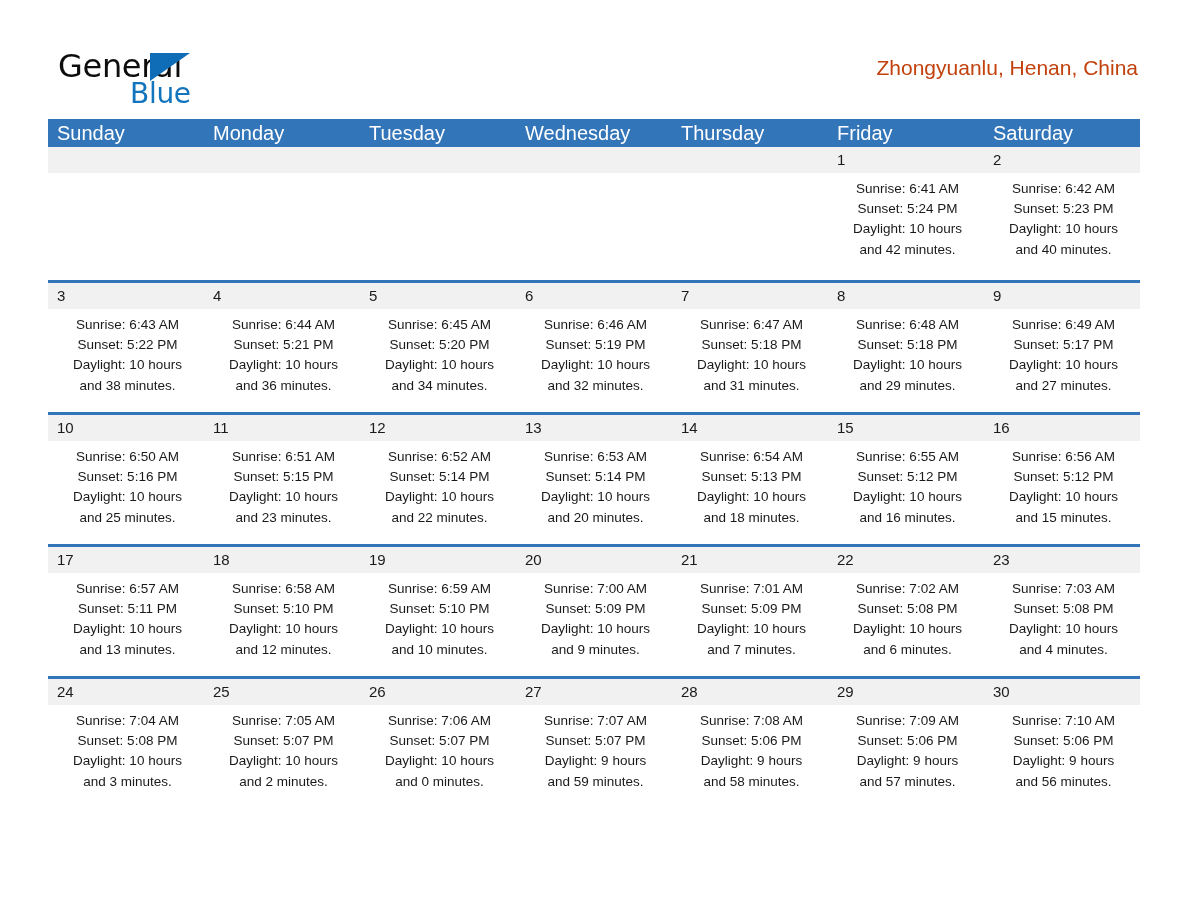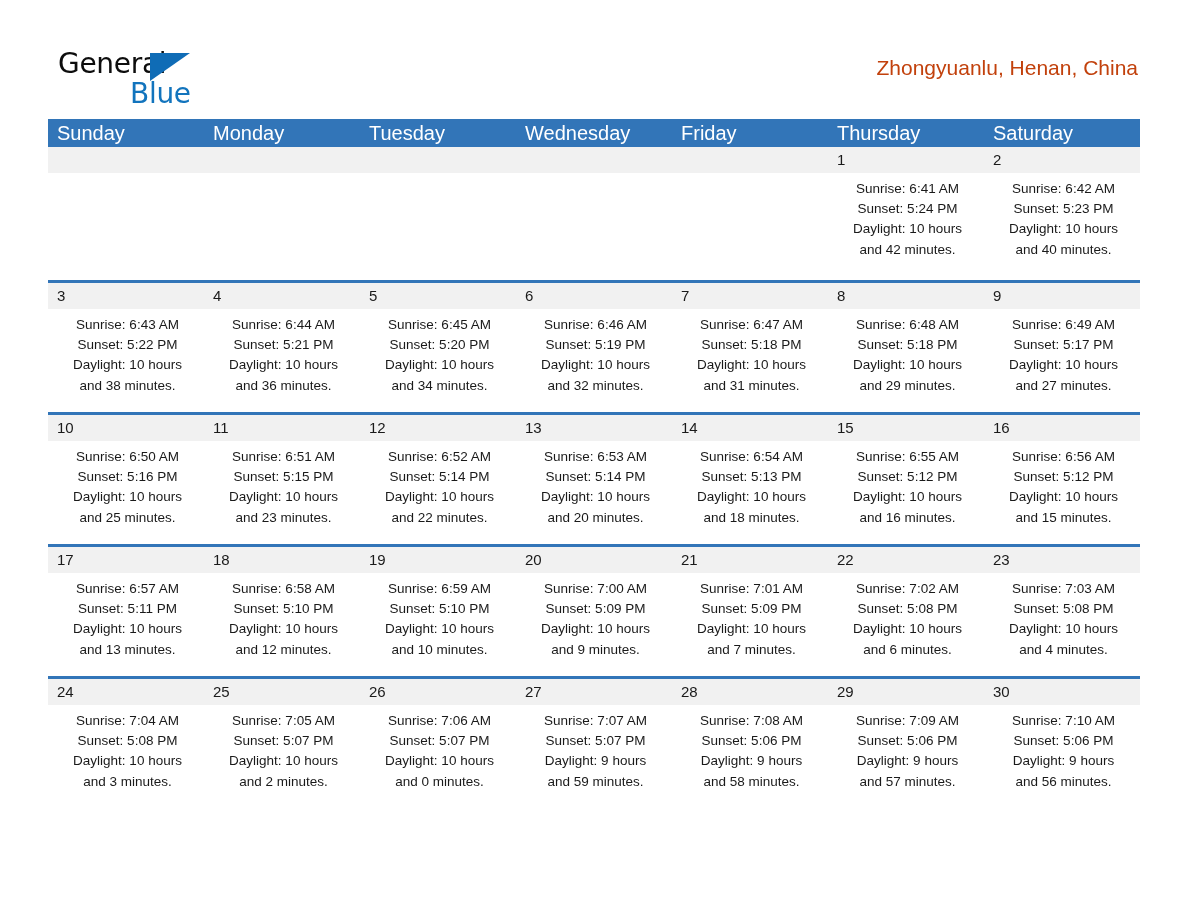--- a/index.html
+++ b/index.html
@@ -37,21 +37,21 @@
     position: relative;
     width: 190px;
     height: 74px;
     flex: 0 0 auto;
     user-select: none;
   }
   .logo-general {
     position: absolute;
     left: 10px;
     top: 8px;
-    font-size: 28px;
+    font-size: 32px;
     line-height: 1;
     letter-spacing: -0.3px;
     color: #0d0d0d;
     font-family: "DejaVu Sans", sans-serif;
     font-weight: 400;
   }
   .logo-tri {
     position: absolute;
     left: 102px;
     top: 11px;
@@ -175,22 +175,22 @@
     </div>
 
   </div>
 
   <div class="calendar">
     <div class="weekday-row" id="weekday-row">
         <div class="weekday">Sunday</div>
         <div class="weekday">Monday</div>
         <div class="weekday">Tuesday</div>
         <div class="weekday">Wednesday</div>
+        <div class="weekday">Thursday</div>
         <div class="weekday">Friday</div>
-        <div class="weekday">Thursday</div>
         <div class="weekday">Saturday</div>
       </div>
     <div id="weeks-container">
         <div class="week-row first">
           <div class="day-cell empty">
             <div class="day-num-band"><span class="day-num"></span></div>
           </div>
           <div class="day-cell empty">
             <div class="day-num-band"><span class="day-num"></span></div>
           </div>

